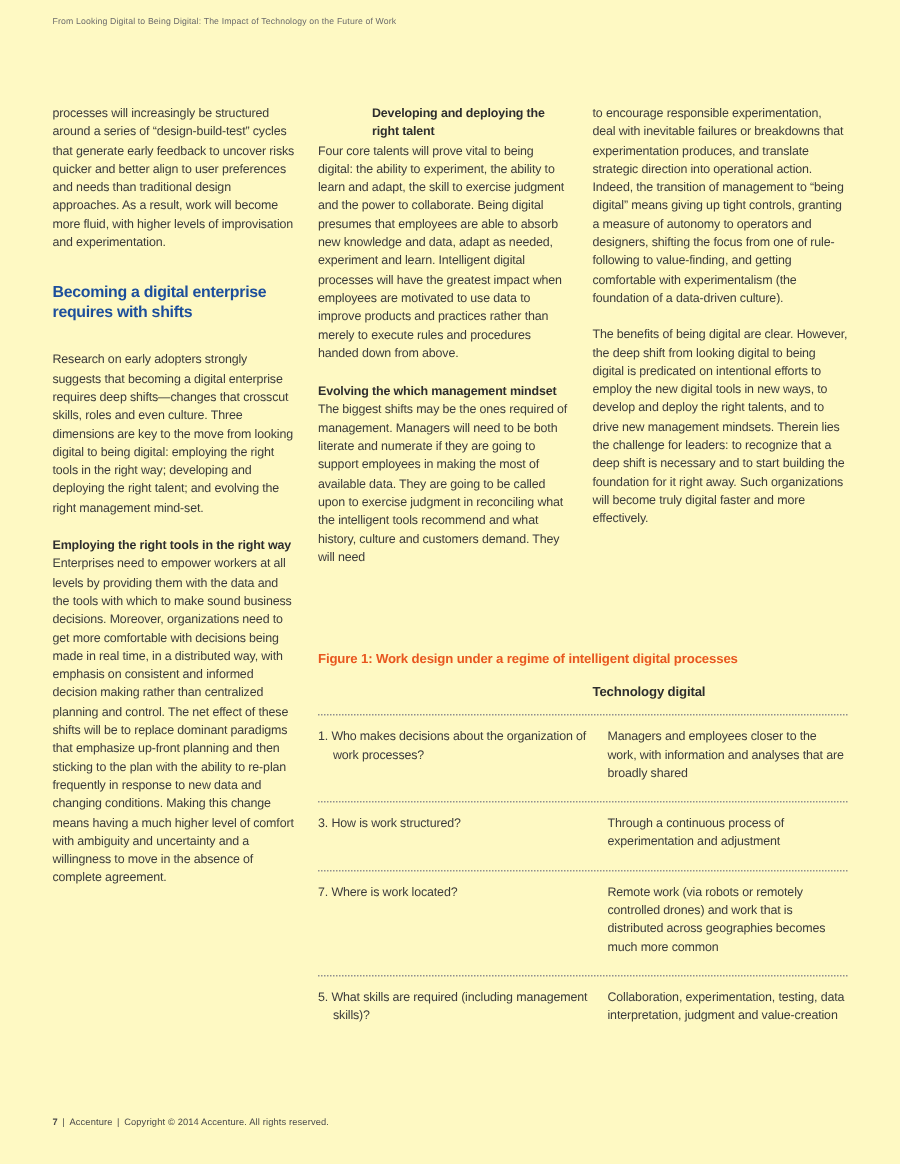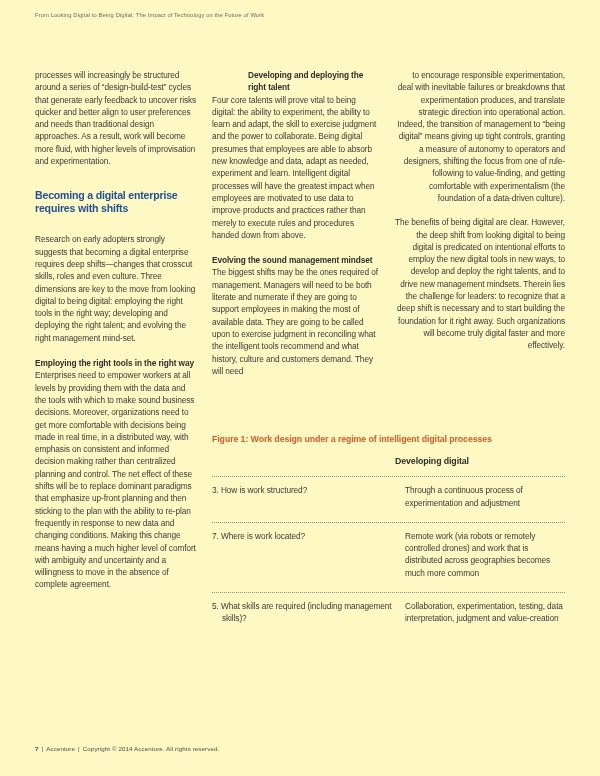--- a/index.html
+++ b/index.html
@@ -26,21 +26,21 @@
   .content{
     position:absolute;top:69px;left:35px;width:530px;
     display:flex;
   }
   .col{ font-size:8.3px;line-height:12.3px;letter-spacing:-0.1px; }
   .col p{margin:0 0 12px 0;}
   .col-1{width:162px;margin-right:15px;flex:none;}
   .right{width:353px;flex:none;}
   .right-cols{display:flex;height:365px;}
   .col-2{width:168px;margin-right:15px;flex:none;}
-  .col-3{width:170px;flex:none;text-align:right;}
+  .col-3{width:170px;flex:none;}
   h2.section{
     margin:22px 0 18px 0;
     font-size:10.6px;line-height:13px;letter-spacing:-0.2px;
     font-weight:bold;color:var(--blue);
   }
   .subhead{
     font-weight:bold;color:#2e2e2e;
     margin:13px 0 0 0;
   }
   .subhead.first{margin-top:0;padding-left:36px;}
@@ -90,35 +90,39 @@
       <p>Research on early adopters strongly suggests that becoming a digital enterprise requires deep shifts—changes that crosscut skills, roles and even culture. Three dimensions are key to the move from looking digital to being digital: employing the right tools in the right way; developing and deploying the right talent; and evolving the right management mind-set.</p>
       <div class="subhead">Employing the right tools in the right way</div>
       <p>Enterprises need to empower workers at all levels by providing them with the data and the tools with which to make sound business decisions. Moreover, organizations need to get more comfortable with decisions being made in real time, in a distributed way, with emphasis on consistent and informed decision making rather than centralized planning and control. The net effect of these shifts will be to replace dominant paradigms that emphasize up-front planning and then sticking to the plan with the ability to re-plan frequently in response to new data and changing conditions. Making this change means having a much higher level of comfort with ambiguity and uncertainty and a willingness to move in the absence of complete agreement.</p>
     </div>
 
     <div class="right">
       <div class="right-cols">
         <div class="col col-2">
           <div class="subhead first">Developing and deploying the right talent</div>
           <p>Four core talents will prove vital to being digital: the ability to experiment, the ability to learn and adapt, the skill to exercise judgment and the power to collaborate. Being digital presumes that employees are able to absorb new knowledge and data, adapt as needed, experiment and learn. Intelligent digital processes will have the greatest impact when employees are motivated to use data to improve products and practices rather than merely to execute rules and procedures handed down from above.</p>
-          <div class="subhead">Evolving the sound management mindset</div>
+          <div class="subhead">Evolving the which management mindset</div>
           <p>The biggest shifts may be the ones required of management. Managers will need to be both literate and numerate if they are going to support employees in making the most of available data. They are going to be called upon to exercise judgment in reconciling what the intelligent tools recommend and what history, culture and customers demand. They will need</p>
         </div>
         <div class="col col-3">
           <p>to encourage responsible experimentation, deal with inevitable failures or breakdowns that experimentation produces, and translate strategic direction into operational action. Indeed, the transition of management to “being digital” means giving up tight controls, granting a measure of autonomy to operators and designers, shifting the focus from one of rule-following to value-finding, and getting comfortable with experimentalism (the foundation of a data-driven culture).</p>
           <p>The benefits of being digital are clear. However, the deep shift from looking digital to being digital is predicated on intentional efforts to employ the new digital tools in new ways, to develop and deploy the right talents, and to drive new management mindsets. Therein lies the challenge for leaders: to recognize that a deep shift is necessary and to start building the foundation for it right away. Such organizations will become truly digital faster and more effectively.</p>
         </div>
       </div>
 
       <div class="figure">
         <div class="fig-caption">Figure 1: Work design under a regime of intelligent digital processes</div>
         <div class="tbl">
           <div class="tbl-head">
             <div class="spacer"></div>
-            <div class="hdr">Developing digital</div>
+            <div class="hdr">Technology digital</div>
+          </div>
+          <div class="t-row">
+            <div class="t-q">1. Who makes decisions about the organization of work processes?</div>
+            <div class="t-a">Managers and employees closer to the work, with information and analyses that are broadly shared</div>
           </div>
           <div class="t-row">
             <div class="t-q">3. How is work structured?</div>
             <div class="t-a">Through a continuous process of experimentation and adjustment</div>
           </div>
           <div class="t-row">
             <div class="t-q">7. Where is work located?</div>
             <div class="t-a">Remote work (via robots or remotely controlled drones) and work that is distributed across geographies becomes much more common</div>
           </div>
           <div class="t-row">

